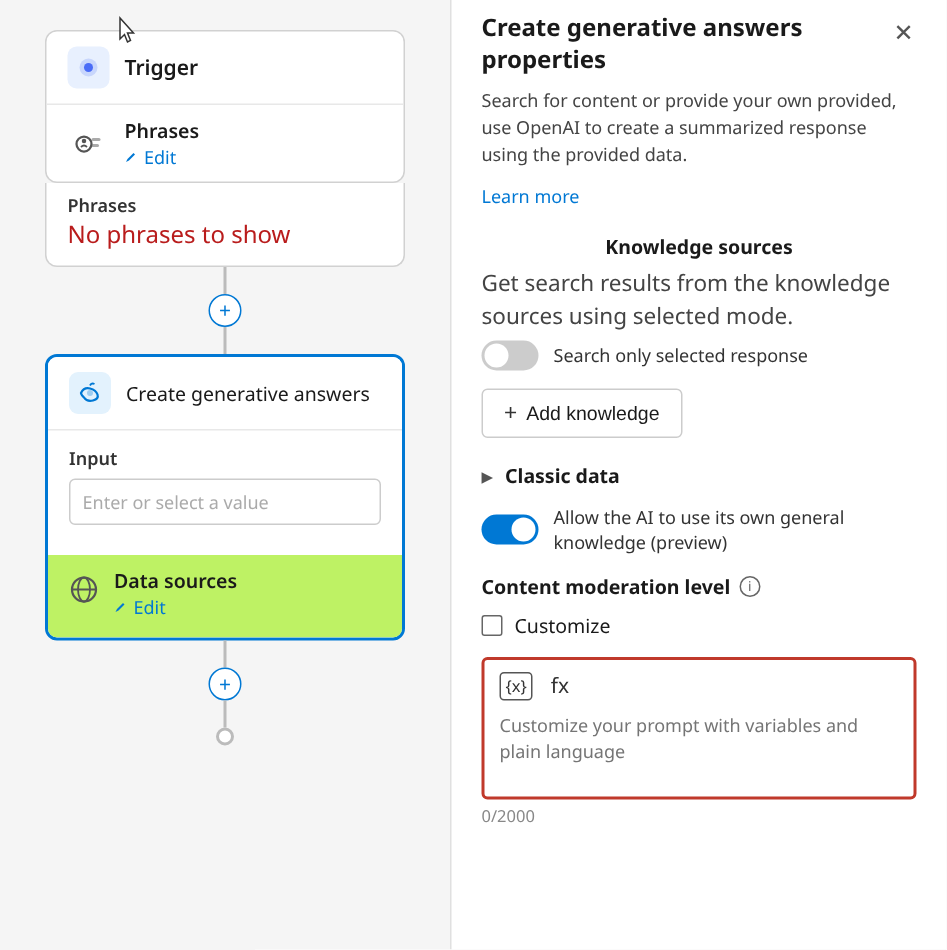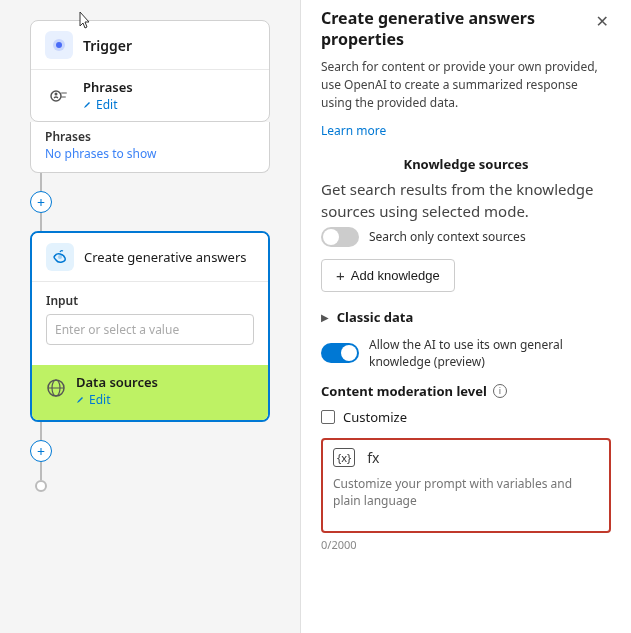--- a/index.html
+++ b/index.html
@@ -12,24 +12,24 @@
       overflow: hidden;
       display: flex;
       position: relative;
     }
 
     
     .left-panel {
       width: 300px;
       height: 633px;
       background: #f5f5f5;
-      padding: 20px 30px;
+      padding: 20px 17px;
       display: flex;
       flex-direction: column;
-      align-items: flex-start;
+      align-items: center;
       position: relative;
     }
     .trigger-icon {
       width: 28px;
       height: 28px;
       background: #e8f0fe;
       border-radius: 6px;
       display: flex;
       align-items: center;
       justify-content: center;
@@ -96,22 +96,22 @@
       border: 1.5px solid #d1d1d1;
       border-top: none;
       border-radius: 0 0 8px 8px;
     }
     .phrases-small-label {
       font-size: 12px;
       font-weight: 600;
       color: #333;
     }
     .phrases-empty-text {
-      font-size: 12px;
-      color: #3b82f6;
+      font-size: 16px;
+      color: #b91c1c;
     }
 
     
     .connector {
       display: flex;
       flex-direction: column;
       align-items: center;
       gap: 0;
     }
     .connector-line {
@@ -556,21 +556,21 @@
 
   <a class="learn-more-link">Learn more</a>
 
   <div class="section-title">Knowledge sources</div>
   <div class="section-desc">Get search results from the knowledge sources using selected mode.</div>
 
   <div class="toggle-row">
     <div class="toggle off">
       <div class="toggle-knob"></div>
     </div>
-    <span class="toggle-label">Search only context sources</span>
+    <span class="toggle-label">Search only selected response</span>
   </div>
 
   <button class="add-knowledge-btn">
     <span class="plus-icon">+</span>
     <span>Add knowledge</span>
   </button>
 
   <div class="section-header-row">
     <span class="chevron-icon">▶</span>
     <span class="section-header-label">Classic data</span>

